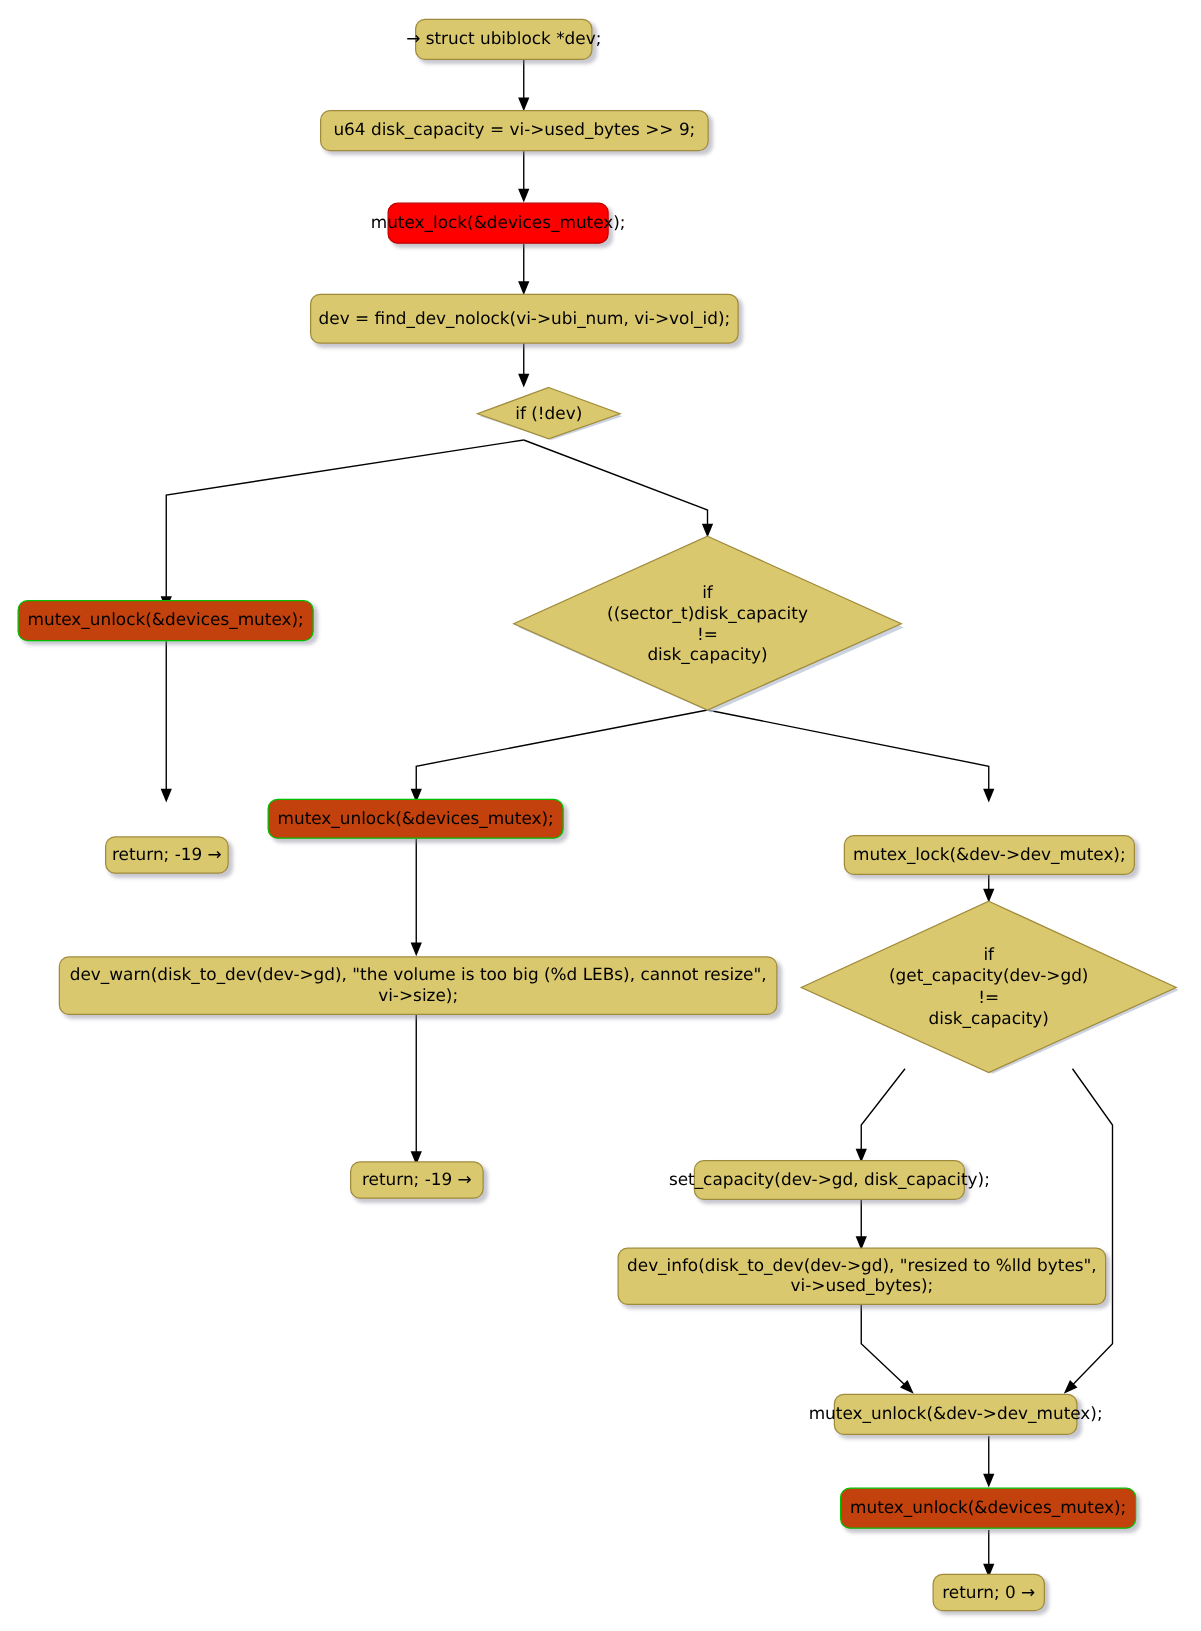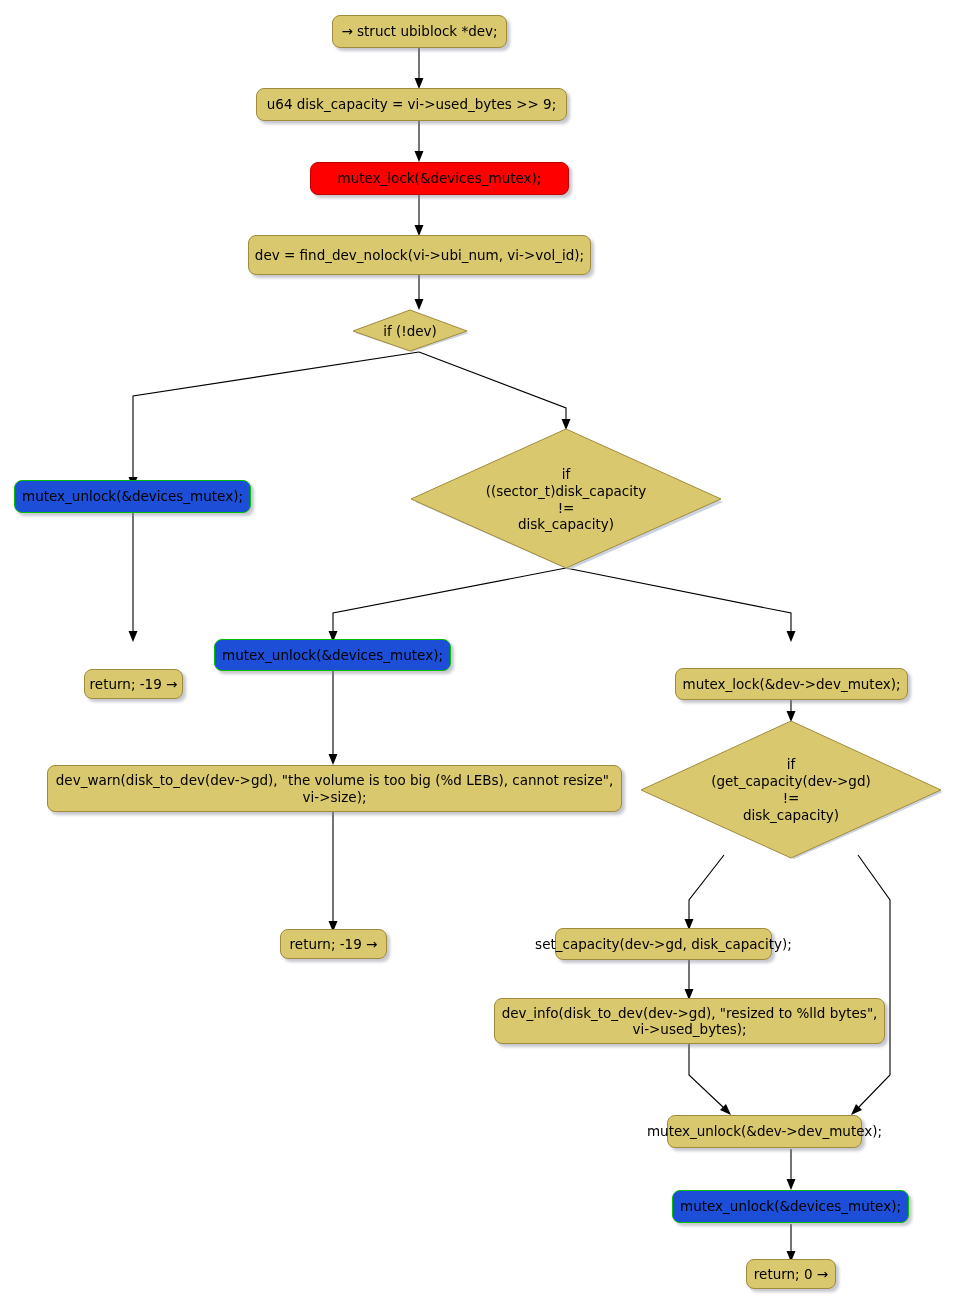--- a/index.html
+++ b/index.html
@@ -49,21 +49,21 @@
   .box {
     background: #d9c86e;
     border: 1px solid #a08b3c;
     border-radius: 8px;
     box-shadow: 3px 3px 3px rgba(130, 130, 150, 0.45);
     padding: 4px 9px;
     font-size: 13.5px;
     white-space: pre;
   }
   .box.green {
-    background: #1d4ed8;
+    background: #c2410c;
     border: 1px solid #00c000;
   }
   .box.red {
     background: #ff0000;
     border: 1px solid #c00000;
   }
 
   
   .diamond {
     z-index: 2;
@@ -146,37 +146,37 @@
     <path class="edge-path" d="M689,1043 L689,1075 L724,1108"></path>
     <polygon class="arrow-head" points="731,1115 720,1110 726,1104"></polygon>
 
     <path class="edge-path" d="M791,1149 L791,1180"></path>
     <polygon class="arrow-head" points="791,1190 786.5,1179 795.5,1179"></polygon>
 
     <path class="edge-path" d="M791,1224 L791,1252"></path>
     <polygon class="arrow-head" points="791,1262 786.5,1251 795.5,1251"></polygon>
   </svg>
 
-  <div class="node box" style="left:332px; top:15px; width:175px; height:33px;">
+  <div class="node box" style="left:332px; top:15px; width:142px; height:33px;">
     <span>→ struct ubiblock *dev;</span>
   </div>
 
   <div class="node box" style="left:256px; top:88px; width:311px; height:33px;">
     <span>u64 disk_capacity = vi-&gt;used_bytes &gt;&gt; 9;</span>
   </div>
 
-  <div class="node box red" style="left:310px; top:162px; width:259px; height:33px;">
+  <div class="node box red" style="left:310px; top:162px; width:177px; height:33px;">
     <span>mutex_lock(&amp;devices_mutex);</span>
   </div>
 
   <div class="node box" style="left:248px; top:235px; width:343px; height:40px;align-items:center;">
     <span>dev = find_dev_nolock(vi-&gt;ubi_num, vi-&gt;vol_id);</span>
   </div>
 
-  <div class="node diamond" style="left:350px; top:309px; width:120px; height:44px;">
+  <div class="node diamond" style="left:379px; top:309px; width:120px; height:44px;">
     <svg class="dia-shape" viewBox="0 0 120 44" preserveAspectRatio="none">
       <polygon points="62,3 119,24 62,43 5,24" fill="#b9c3d6" opacity="0.75"></polygon>
       <polygon points="60,1 117,22 60,42 3,22" fill="#d9c86e" stroke="#a08b3c" stroke-width="1"></polygon>
     </svg>
     <div class="dia-label">if (!dev)</div>
   </div>
 
   <div class="node box green" style="left:14px; top:480px; width:237px; height:33px;">
     <span>mutex_unlock(&amp;devices_mutex);</span>
   </div>

